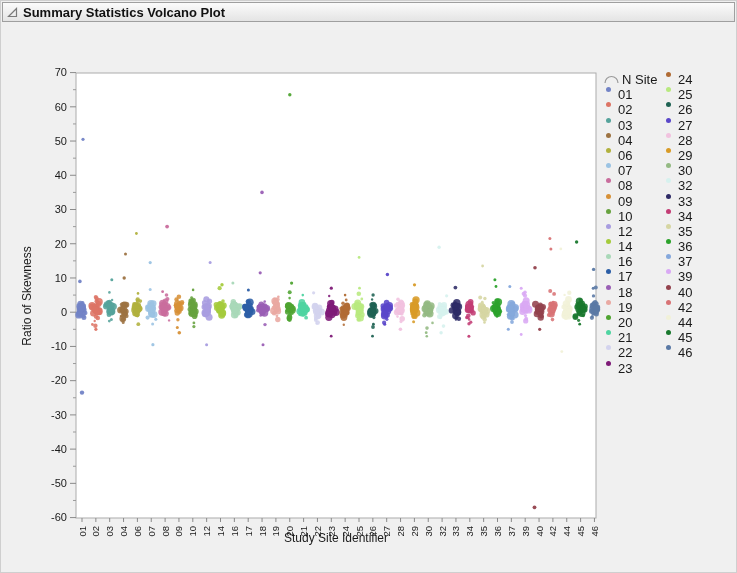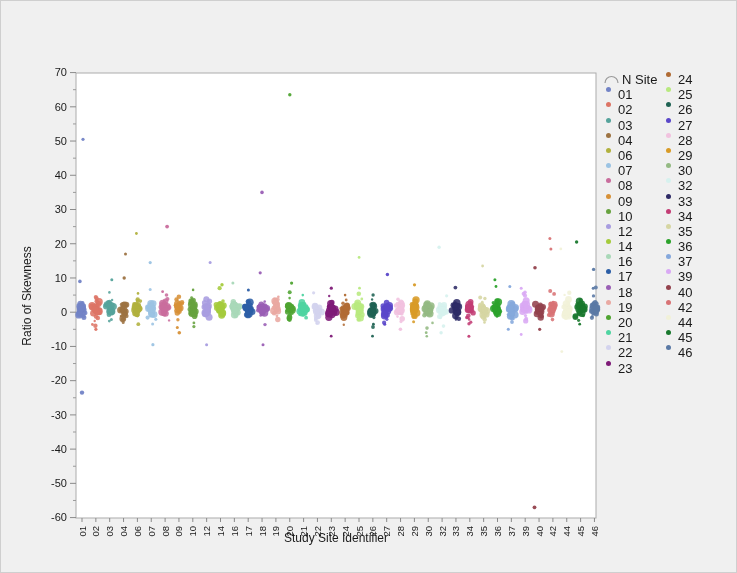--- a/index.html
+++ b/index.html
@@ -20,20 +20,28 @@
   .lrow{height:15.2px;display:flex;gap:7px;font-size:13px;color:#1a1a1a;cursor:pointer;}
   .lrow.ltitle{gap:2px;cursor:default;}
   .ldot{width:5px;height:5px;border-radius:50%;flex:none;margin-left:3px;}
   .llab{white-space:nowrap;}
 </style>
 </head>
 <body>
 
 <div class="app">
 
+  <div class="obar obar1">
+    <span class="disc">
+      <svg width="11" height="11">
+          <polygon points="1.5,9.5 9.5,9.5 9.5,1.5" fill="none" stroke="#7a7a7a" stroke-width="1.2"></polygon>
+        </svg>
+    </span>
+    <span>Summary Statistics Volcano Plot</span>
+  </div>
 
 
   <svg id="plot-svg" width="737" height="529" viewBox="0 0 737 529">
     <text x="30" y="251" text-anchor="middle" font-size="12" fill="#1a1a1a" transform="rotate(-90 30 251)">Ratio of Skewness</text>
     <text x="335" y="497" text-anchor="middle" font-size="12" fill="#1a1a1a">Study Site Identifier</text>
     <g id="axes-layer">
         <rect x="75" y="28" width="520" height="445" fill="#ffffff" stroke="#ababab" stroke-width="1"></rect>
         <line x1="69" y1="27.583" x2="75" y2="27.583" stroke="#8a8a8a"></line>
         <text x="66" y="31.383" text-anchor="end" font-size="11" fill="#1a1a1a">70</text>
         <line x1="69" y1="61.81399999999999" x2="75" y2="61.81399999999999" stroke="#8a8a8a"></line>

